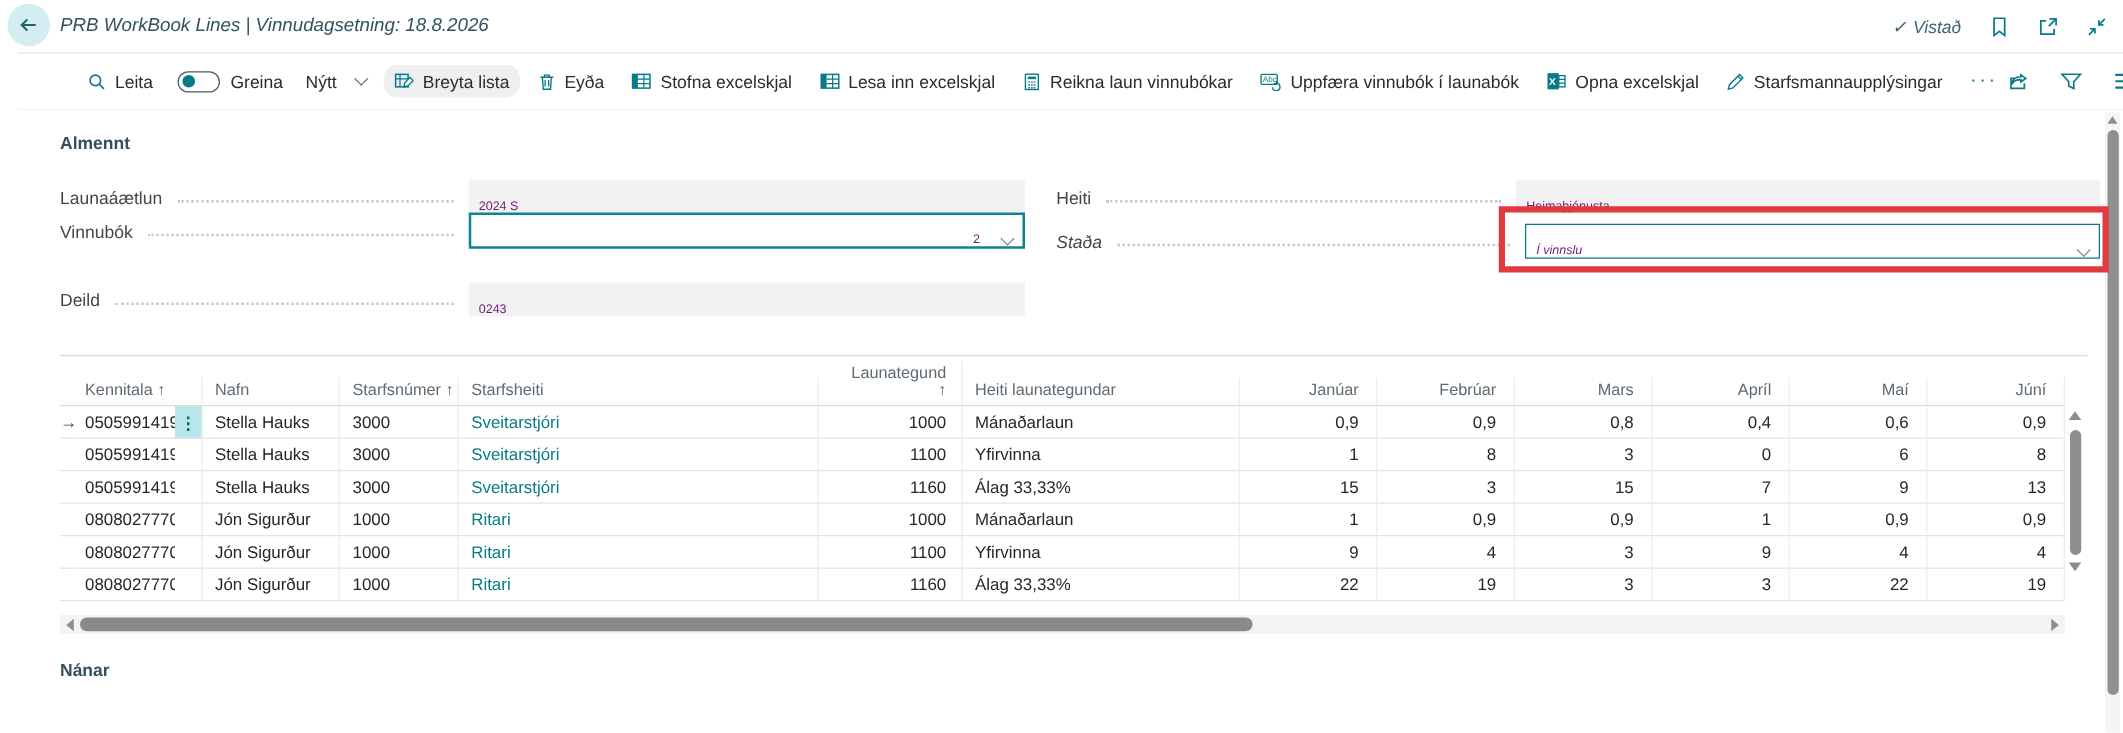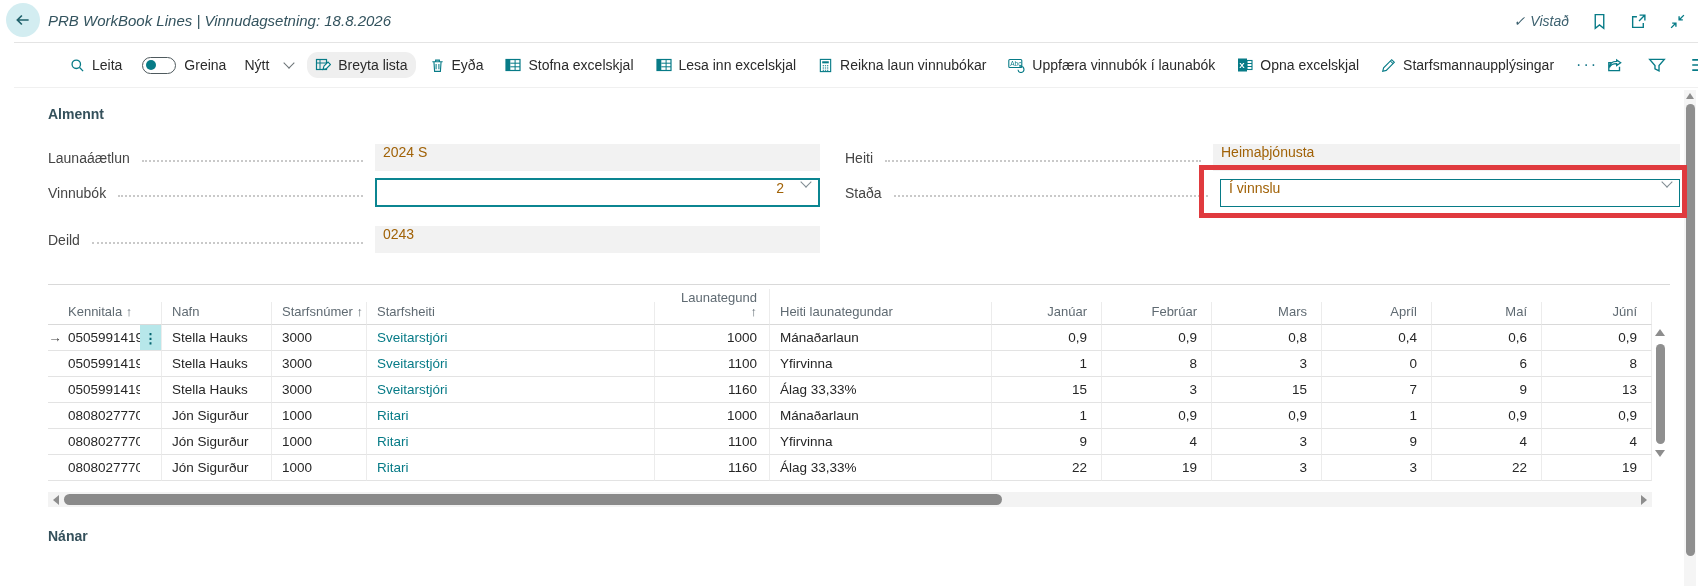--- a/index.html
+++ b/index.html
@@ -32,21 +32,21 @@
   .toolbar-right .hicon { color:#077b87; }
 
   
   .section-title { position:absolute; left:48px; font-size:14px; font-weight:bold; color:#34505b; }
   #sec-almennt { top:106px; }
   #sec-nanar  { top:528px; }
 
   .frow { position:absolute; height:27px; display:flex; align-items:center; font-size:14px; }
   .flabel { color:#454545; white-space:nowrap; }
   .leader { flex:1; border-bottom:2px dotted #c9c9c9; height:1px; margin:0 12px; align-self:center; position:relative; top:3px; }
-  .fbox { height:27px; display:flex; align-items:flex-start; padding:0 8px; font-size:14px; color:#a16207; flex:none; }
+  .fbox { height:27px; display:flex; align-items:flex-end; padding:0 8px; font-size:10px; color:#701a75; flex:none; }
   .fbox.readonly { background:#f2f2f2; }
   .fbox.combo { background:#fff; border:1px solid #077b87; justify-content:space-between; cursor:pointer; }
   .fbox.focused { border:2px solid #0b8591; }
   .chev-icon { width:8px; height:8px; border-right:1.6px solid #7f8b92; border-bottom:1.6px solid #7f8b92;
     transform:rotate(45deg); display:inline-block; position:relative; top:-2px; }
   .combo-chev { flex:none; margin-left:8px; }
   .vb-value { flex:1; text-align:right; padding-right:10px; }
 
   .red-annotation { position:absolute; left:1199px; top:165px; width:488px; height:53px;
     border:5px solid #e03a3e; z-index:50; pointer-events:none; }
@@ -272,21 +272,21 @@
 <div class="section-title" id="sec-almennt">Almennt</div>
 
 <div class="frow" style="left:48px; top:144px; width:772px;">
   <span class="flabel">Launaáætlun</span>
   <span class="leader"></span>
   <div class="fbox readonly" style="width:445px">
     <span>2024 S</span>
   </div>
 </div>
 
-<div class="frow" style="left:48px; top:179px; width:772px;">
+<div class="frow" style="left:48px; top:171px; width:772px;">
   <span class="flabel">Vinnubók</span>
   <span class="leader"></span>
   <div class="fbox combo focused" style="width:445px; height:29px;">
     <span class="vb-value">2</span>
     <span class="chev-icon combo-chev"></span>
   </div>
 </div>
 
 <div class="frow" style="left:48px; top:214px; width:772px;margin-top:12px;">
   <span class="flabel">Deild</span>
@@ -297,21 +297,21 @@
 </div>
 
 <div class="frow" style="left:845px; top:144px; width:835px;">
   <span class="flabel">Heiti</span>
   <span class="leader"></span>
   <div class="fbox readonly" style="width:467px">
     <span>Heimaþjónusta</span>
   </div>
 </div>
 
-<div class="frow" style="left:845px; top:179px; width:835px;">
+<div class="frow" style="left:845px; top:179px; width:835px;font-style:italic;">
   <span class="flabel">Staða</span>
   <span class="leader"></span>
   <div class="fbox combo" style="width:460px; height:28px;">
     <span>Í vinnslu</span>
     <span class="chev-icon combo-chev"></span>
   </div>
 </div>
 
 <div class="red-annotation"></div>
 

